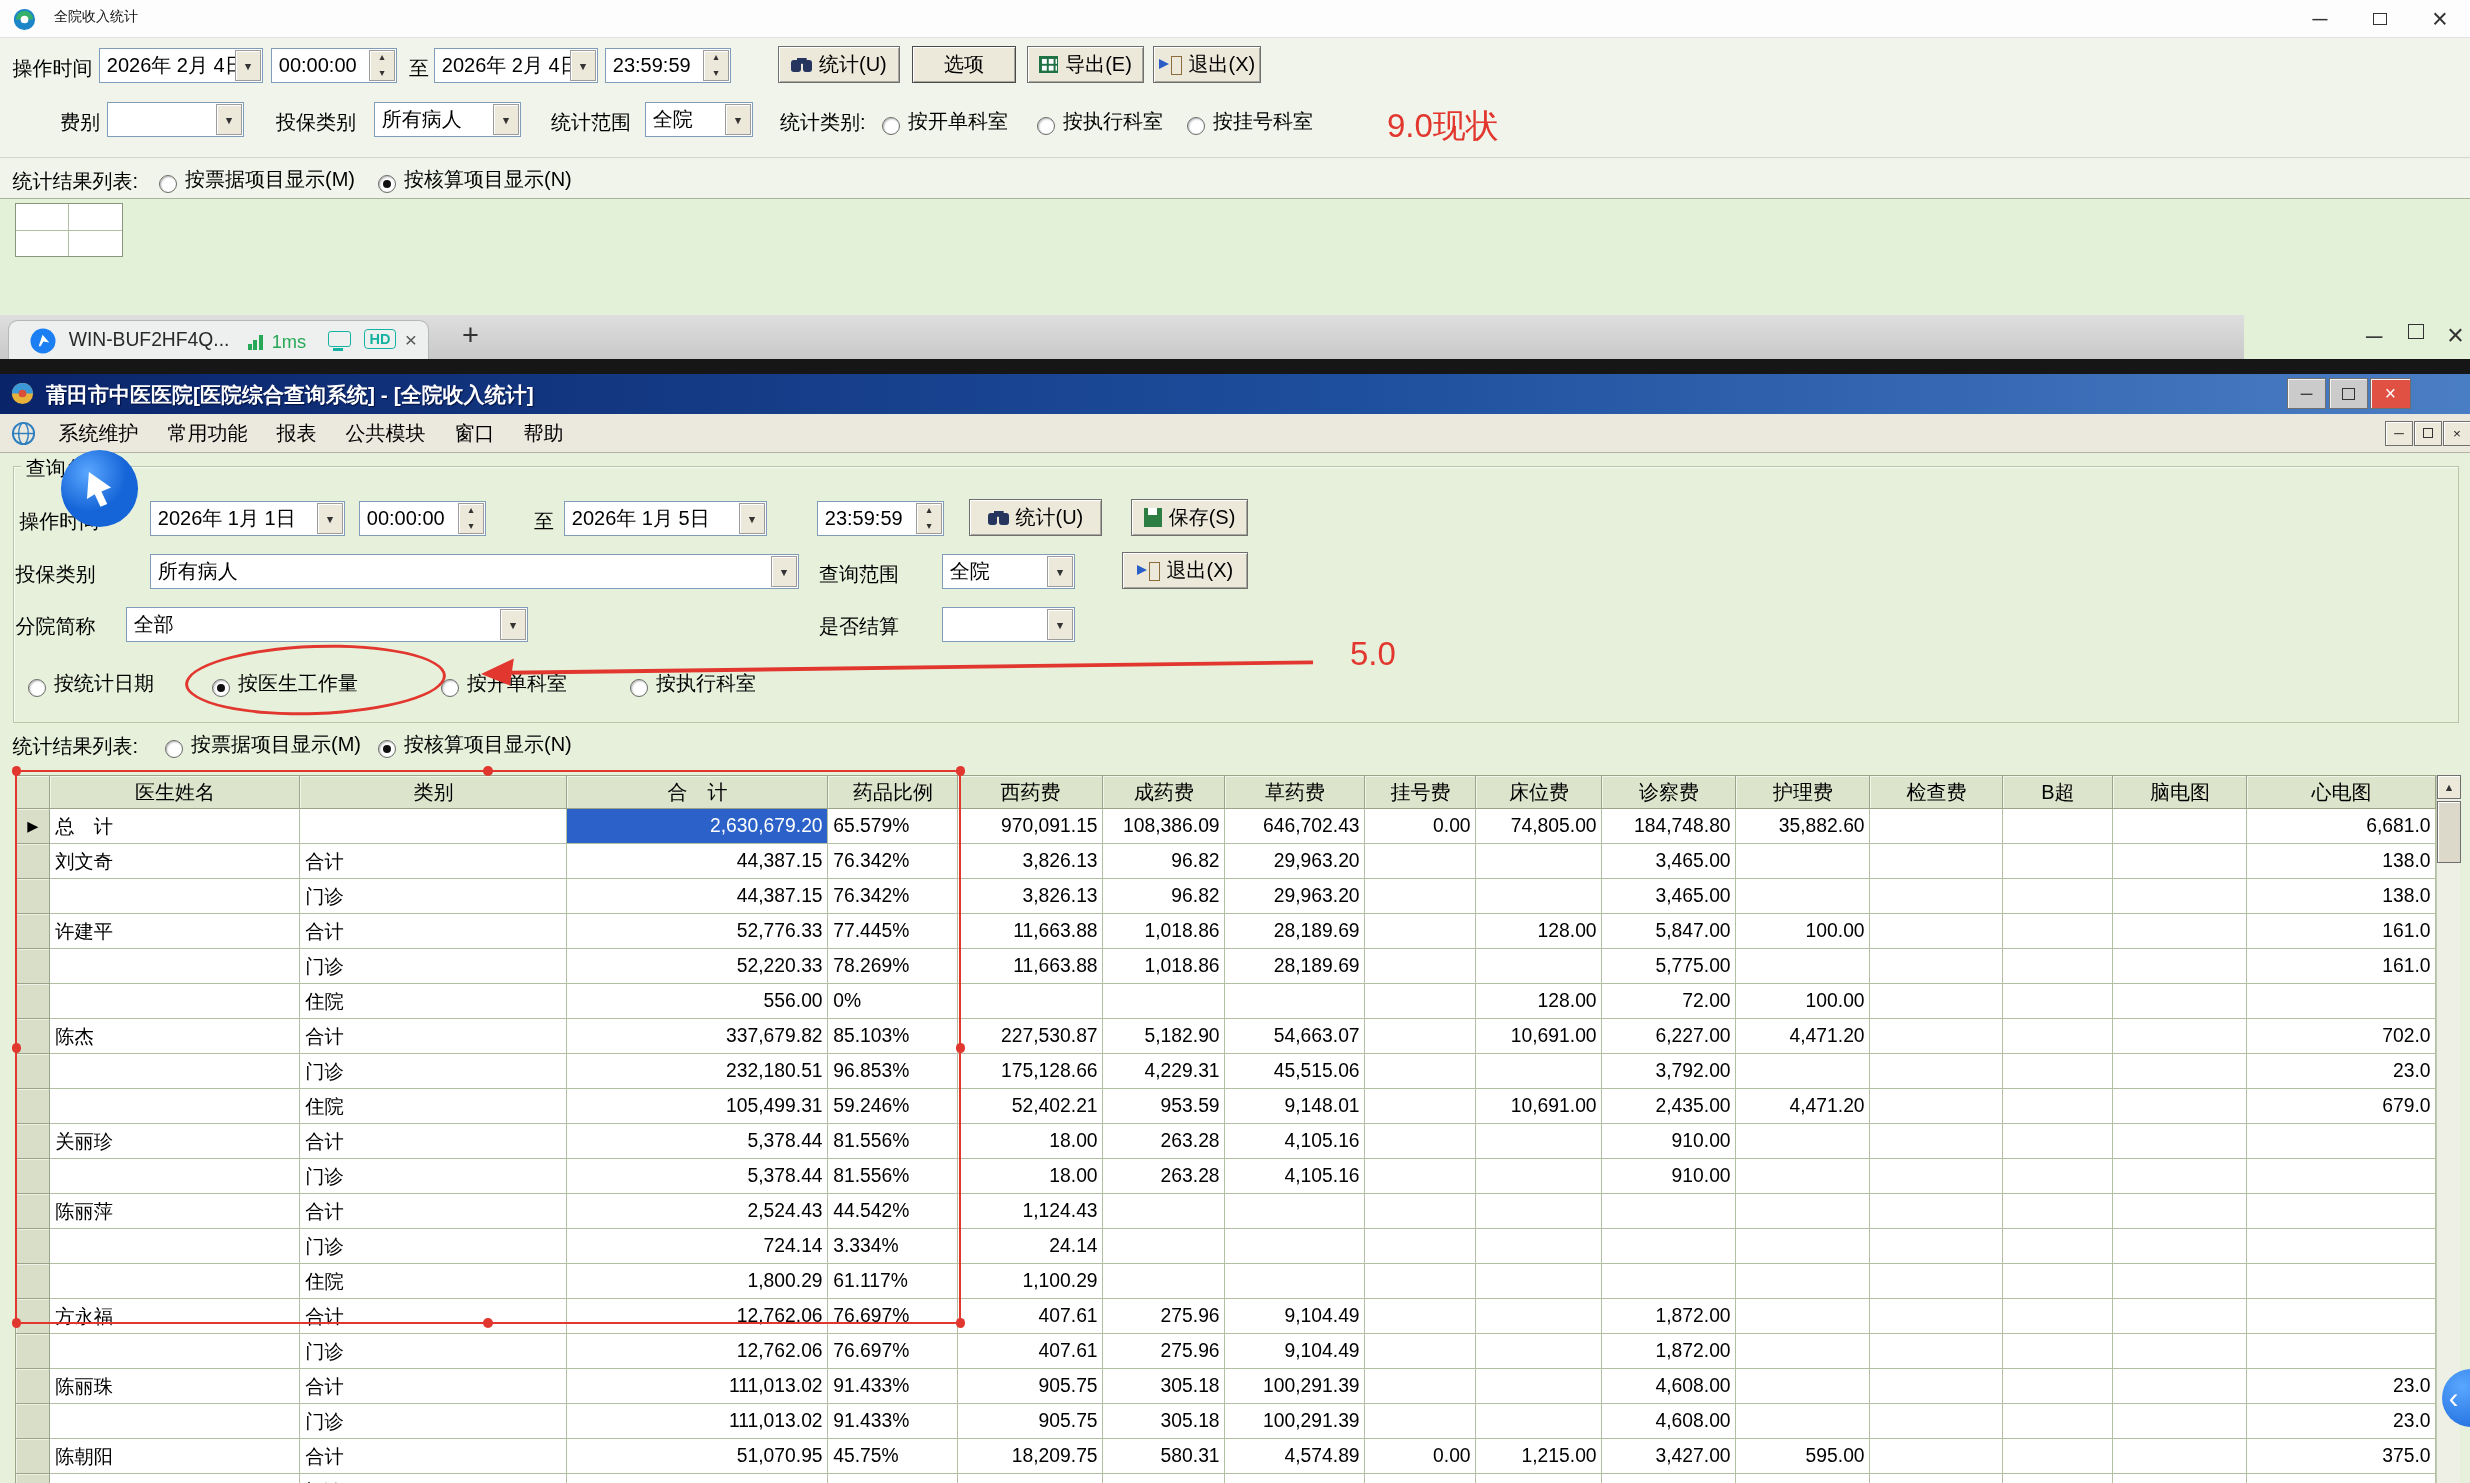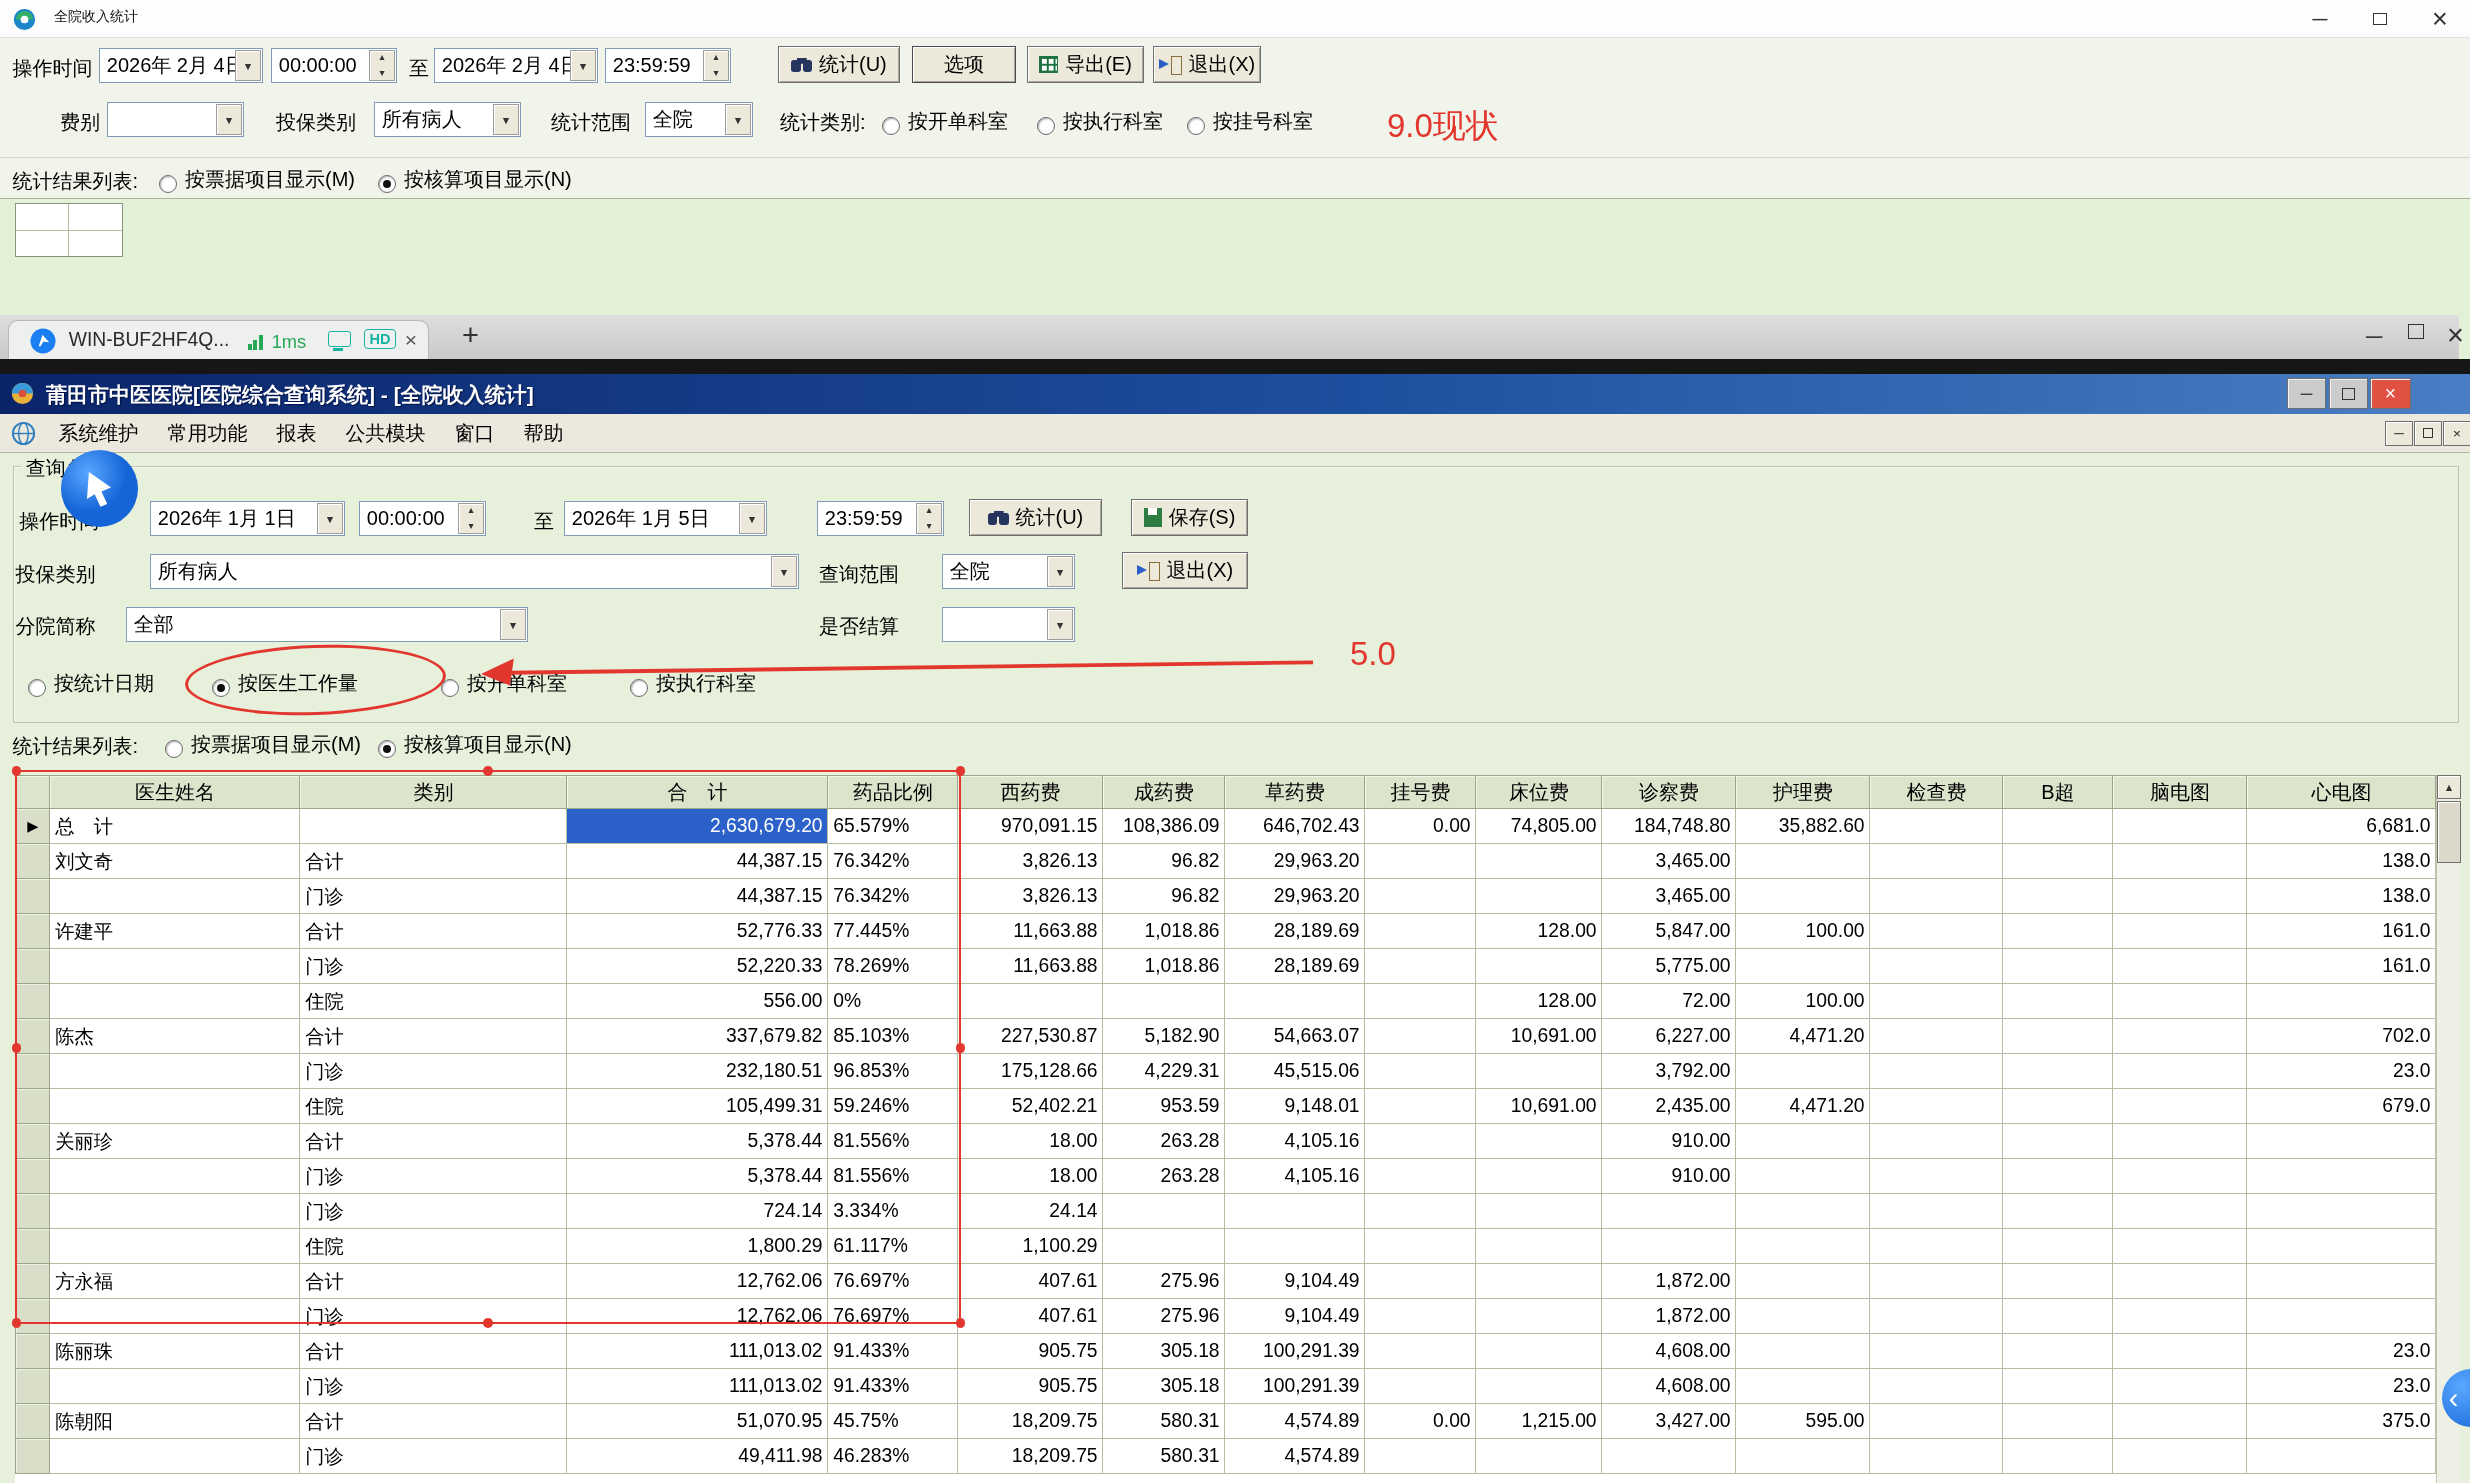--- a/index.html
+++ b/index.html
@@ -40,21 +40,21 @@
   .ic-binocular::before{left:0;} .ic-binocular::after{right:0;}
   .ic-excel{width:19.3px;height:17.4px;flex:none;background:#fff;border:1.9px solid #1f7244;
      background-image:linear-gradient(#1f7244 1.9px,transparent 1.9px),linear-gradient(90deg,#1f7244 1.9px,transparent 1.9px);background-size:6.8px 6.8px;}
   .ic-save{position:relative;width:18.3px;height:18.3px;flex:none;background:#2e7d43;}
   .ic-save::after{content:"";position:absolute;left:3.9px;top:0;width:9.7px;height:6.8px;background:#fff;}
   .ic-exit{position:relative;width:23px;height:16.4px;flex:none;}
   .ic-exit::before{content:"";position:absolute;right:0;top:0;width:8.7px;height:16.4px;border:1.9px solid #8a6d3b;}
   .ic-exit::after{content:"";position:absolute;left:0;top:2.9px;width:0;height:0;border-left:10.6px solid #2b5fc7;border-top:5.8px solid transparent;border-bottom:5.8px solid transparent;}
 
   
-  #tabbar{position:absolute;left:0;top:315px;width:2459px;height:44px;background:linear-gradient(#dedede,#c9c9c9);}
+  #tabbar{position:absolute;left:0;top:315px;width:2244px;height:44px;background:linear-gradient(#dedede,#c9c9c9);}
   #tab1{position:absolute;left:7.7px;top:4.8px;width:421px;height:40px;background:#eef0ef;border:1px solid #b7b7b7;border-bottom:none;border-radius:9.7px 9.7px 0 0;}
   #tab1 .t{position:absolute;left:60px;top:8.7px;font-size:19.3px;color:#2a2a2a;}
   .bars{position:absolute;left:239px;top:13.5px;width:17.4px;height:15.4px;}
   .bars i{position:absolute;bottom:0;width:3.9px;background:#27a856;}
   .ic-monitor{position:absolute;left:319px;top:10.6px;width:23px;height:15.4px;border:1.9px solid #14b3a1;border-radius:2.9px;}
   .ic-monitor::after{content:"";position:absolute;left:4.8px;bottom:-4.8px;width:9.7px;height:2.9px;background:#14b3a1;}
   .hdbadge{position:absolute;left:355px;top:8.7px;border:1.9px solid #14b3a1;border-radius:3.9px;color:#14b3a1;font-size:14.5px;font-weight:bold;padding:1px 4.8px;}
 
   
   #remote{position:absolute;left:0;top:359px;width:2471px;height:1124px;background:#e7f0db;}
@@ -589,20 +589,38 @@
                 <td class="r"></td>
                 <td class="r">910.00</td>
                 <td class="r"></td>
                 <td class="r"></td>
                 <td class="r"></td>
                 <td class="r"></td>
                 <td class="r"></td>
               </tr>
               <tr>
                 <td class="ind"></td>
+                <td class="l">陈丽萍</td>
+                <td class="l">合计</td>
+                <td class="r">2,524.43</td>
+                <td class="l">44.542%</td>
+                <td class="r">1,124.43</td>
+                <td class="r"></td>
+                <td class="r"></td>
+                <td class="r"></td>
+                <td class="r"></td>
+                <td class="r"></td>
+                <td class="r"></td>
+                <td class="r"></td>
+                <td class="r"></td>
+                <td class="r"></td>
+                <td class="r"></td>
+              </tr>
+              <tr>
+                <td class="ind"></td>
                 <td class="l"></td>
                 <td class="l">门诊</td>
                 <td class="r">724.14</td>
                 <td class="l">3.334%</td>
                 <td class="r">24.14</td>
                 <td class="r"></td>
                 <td class="r"></td>
                 <td class="r"></td>
                 <td class="r"></td>
                 <td class="r"></td>

